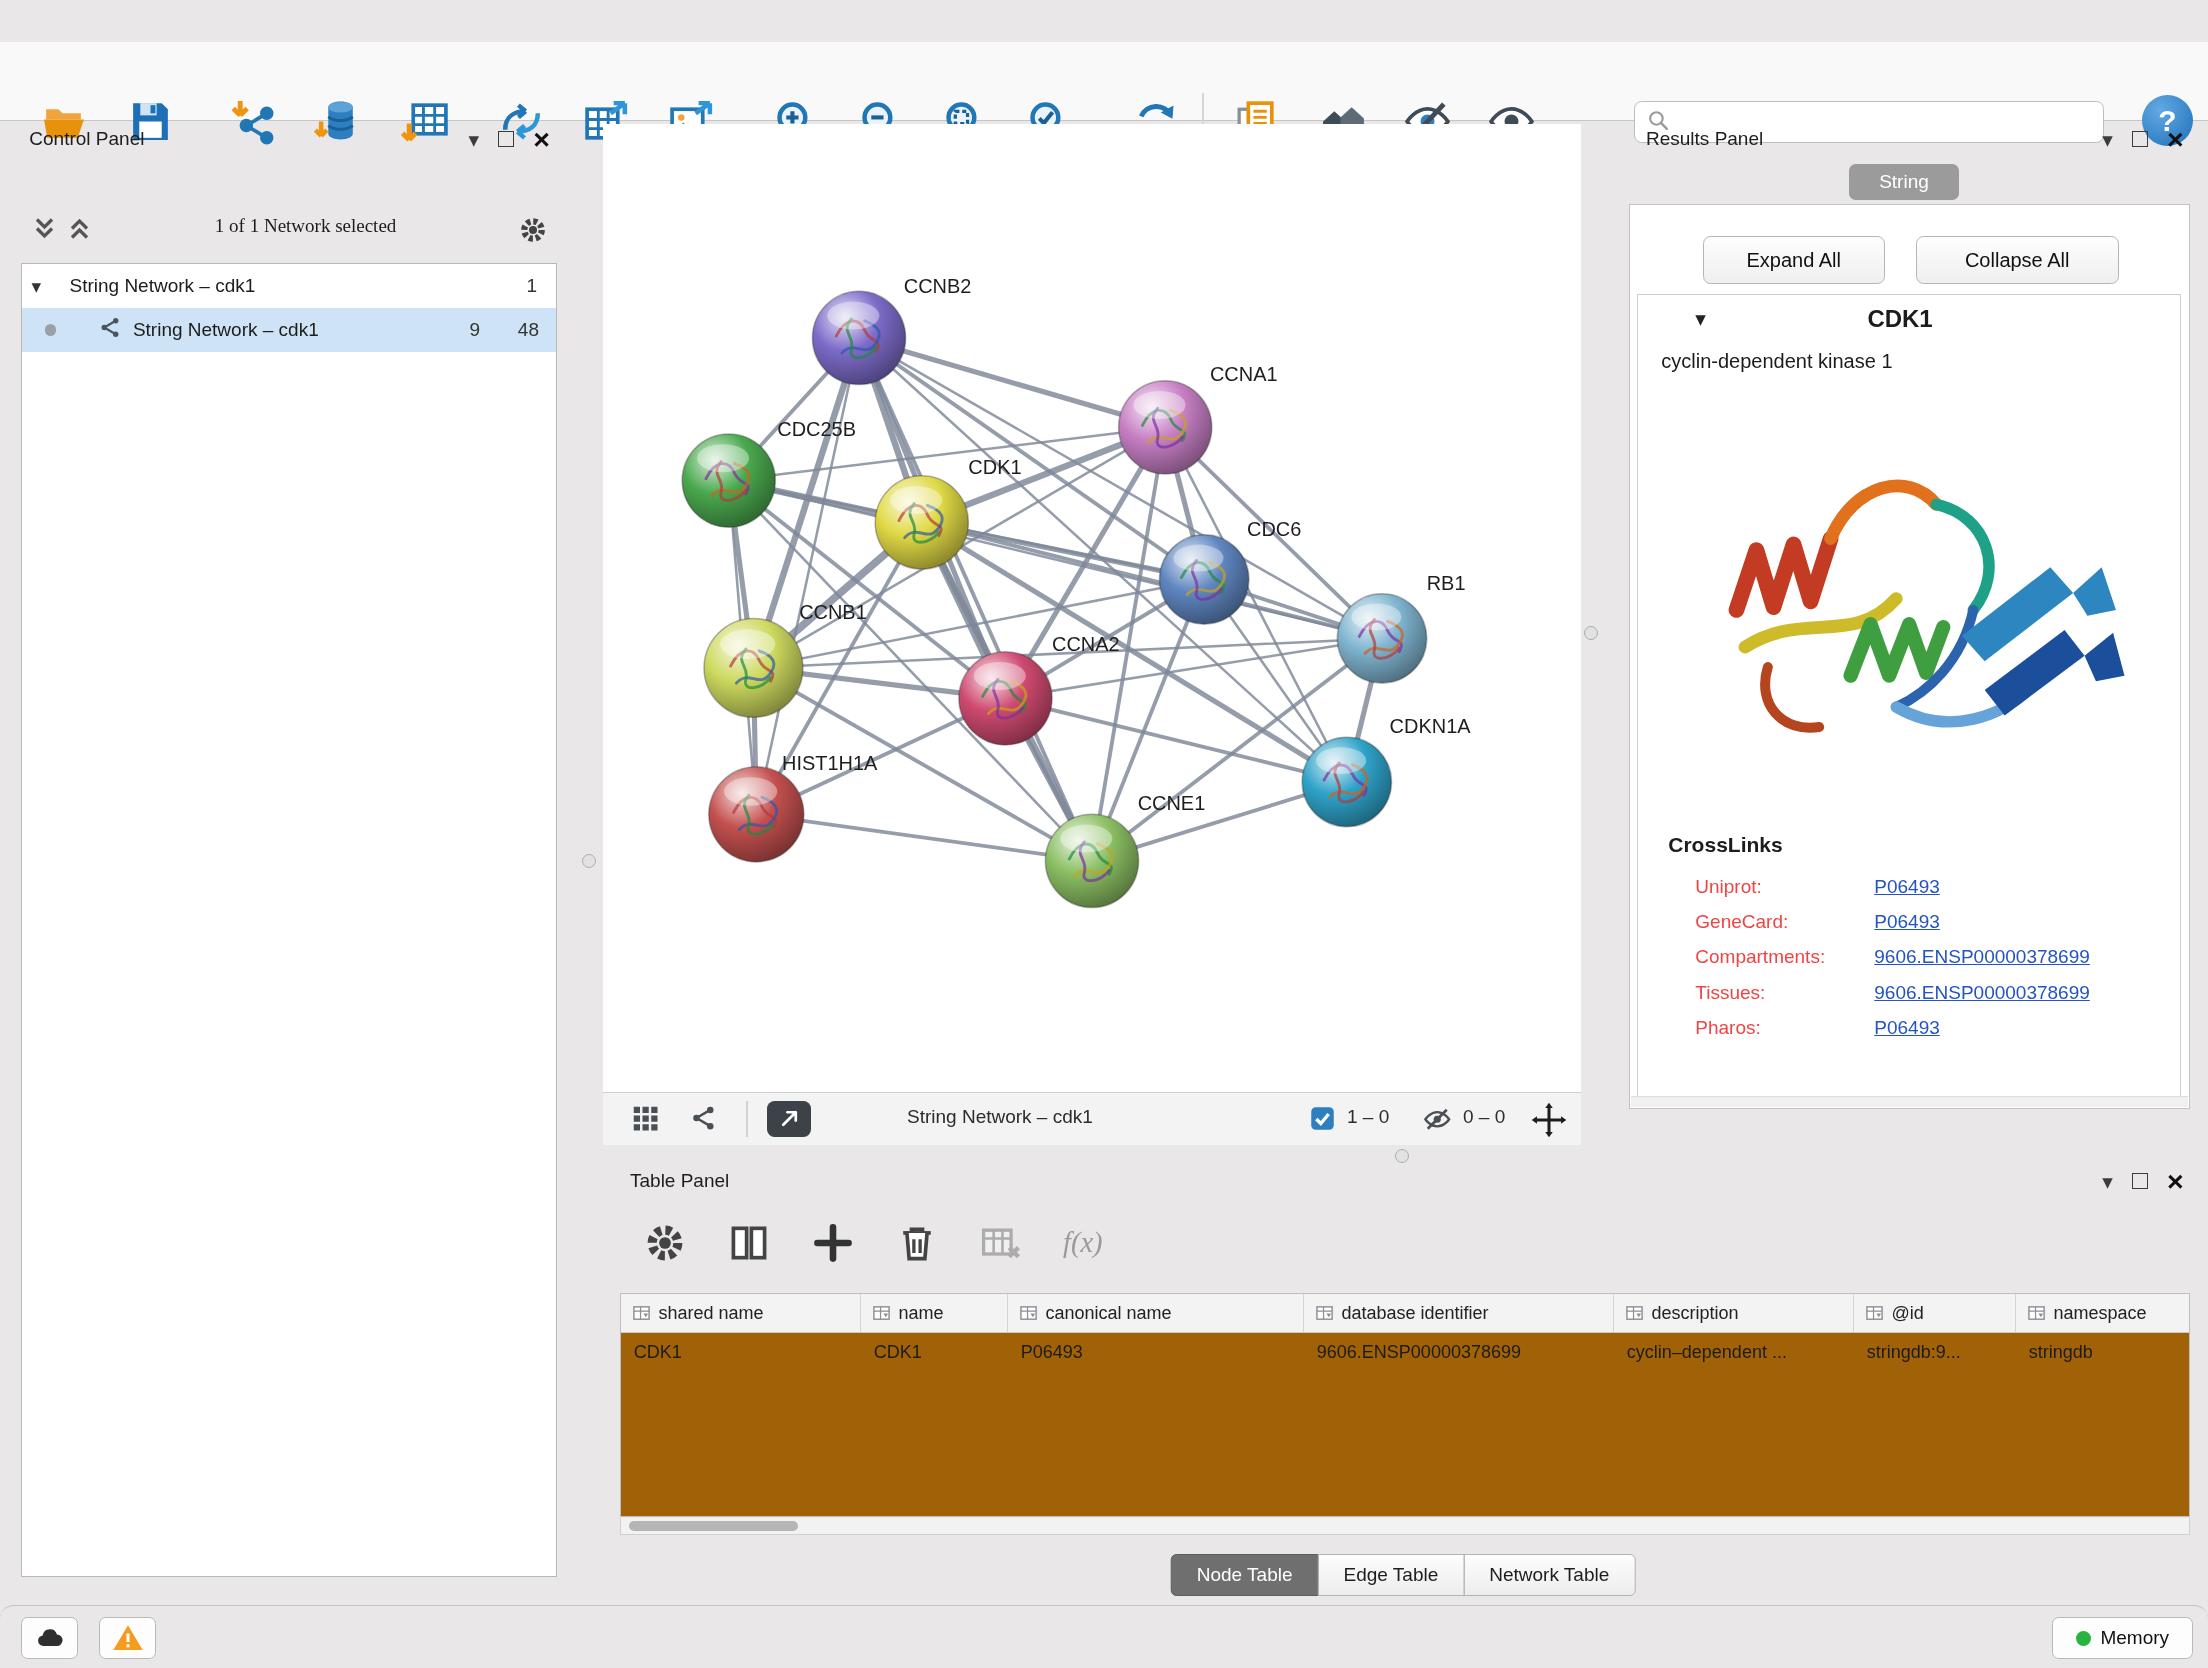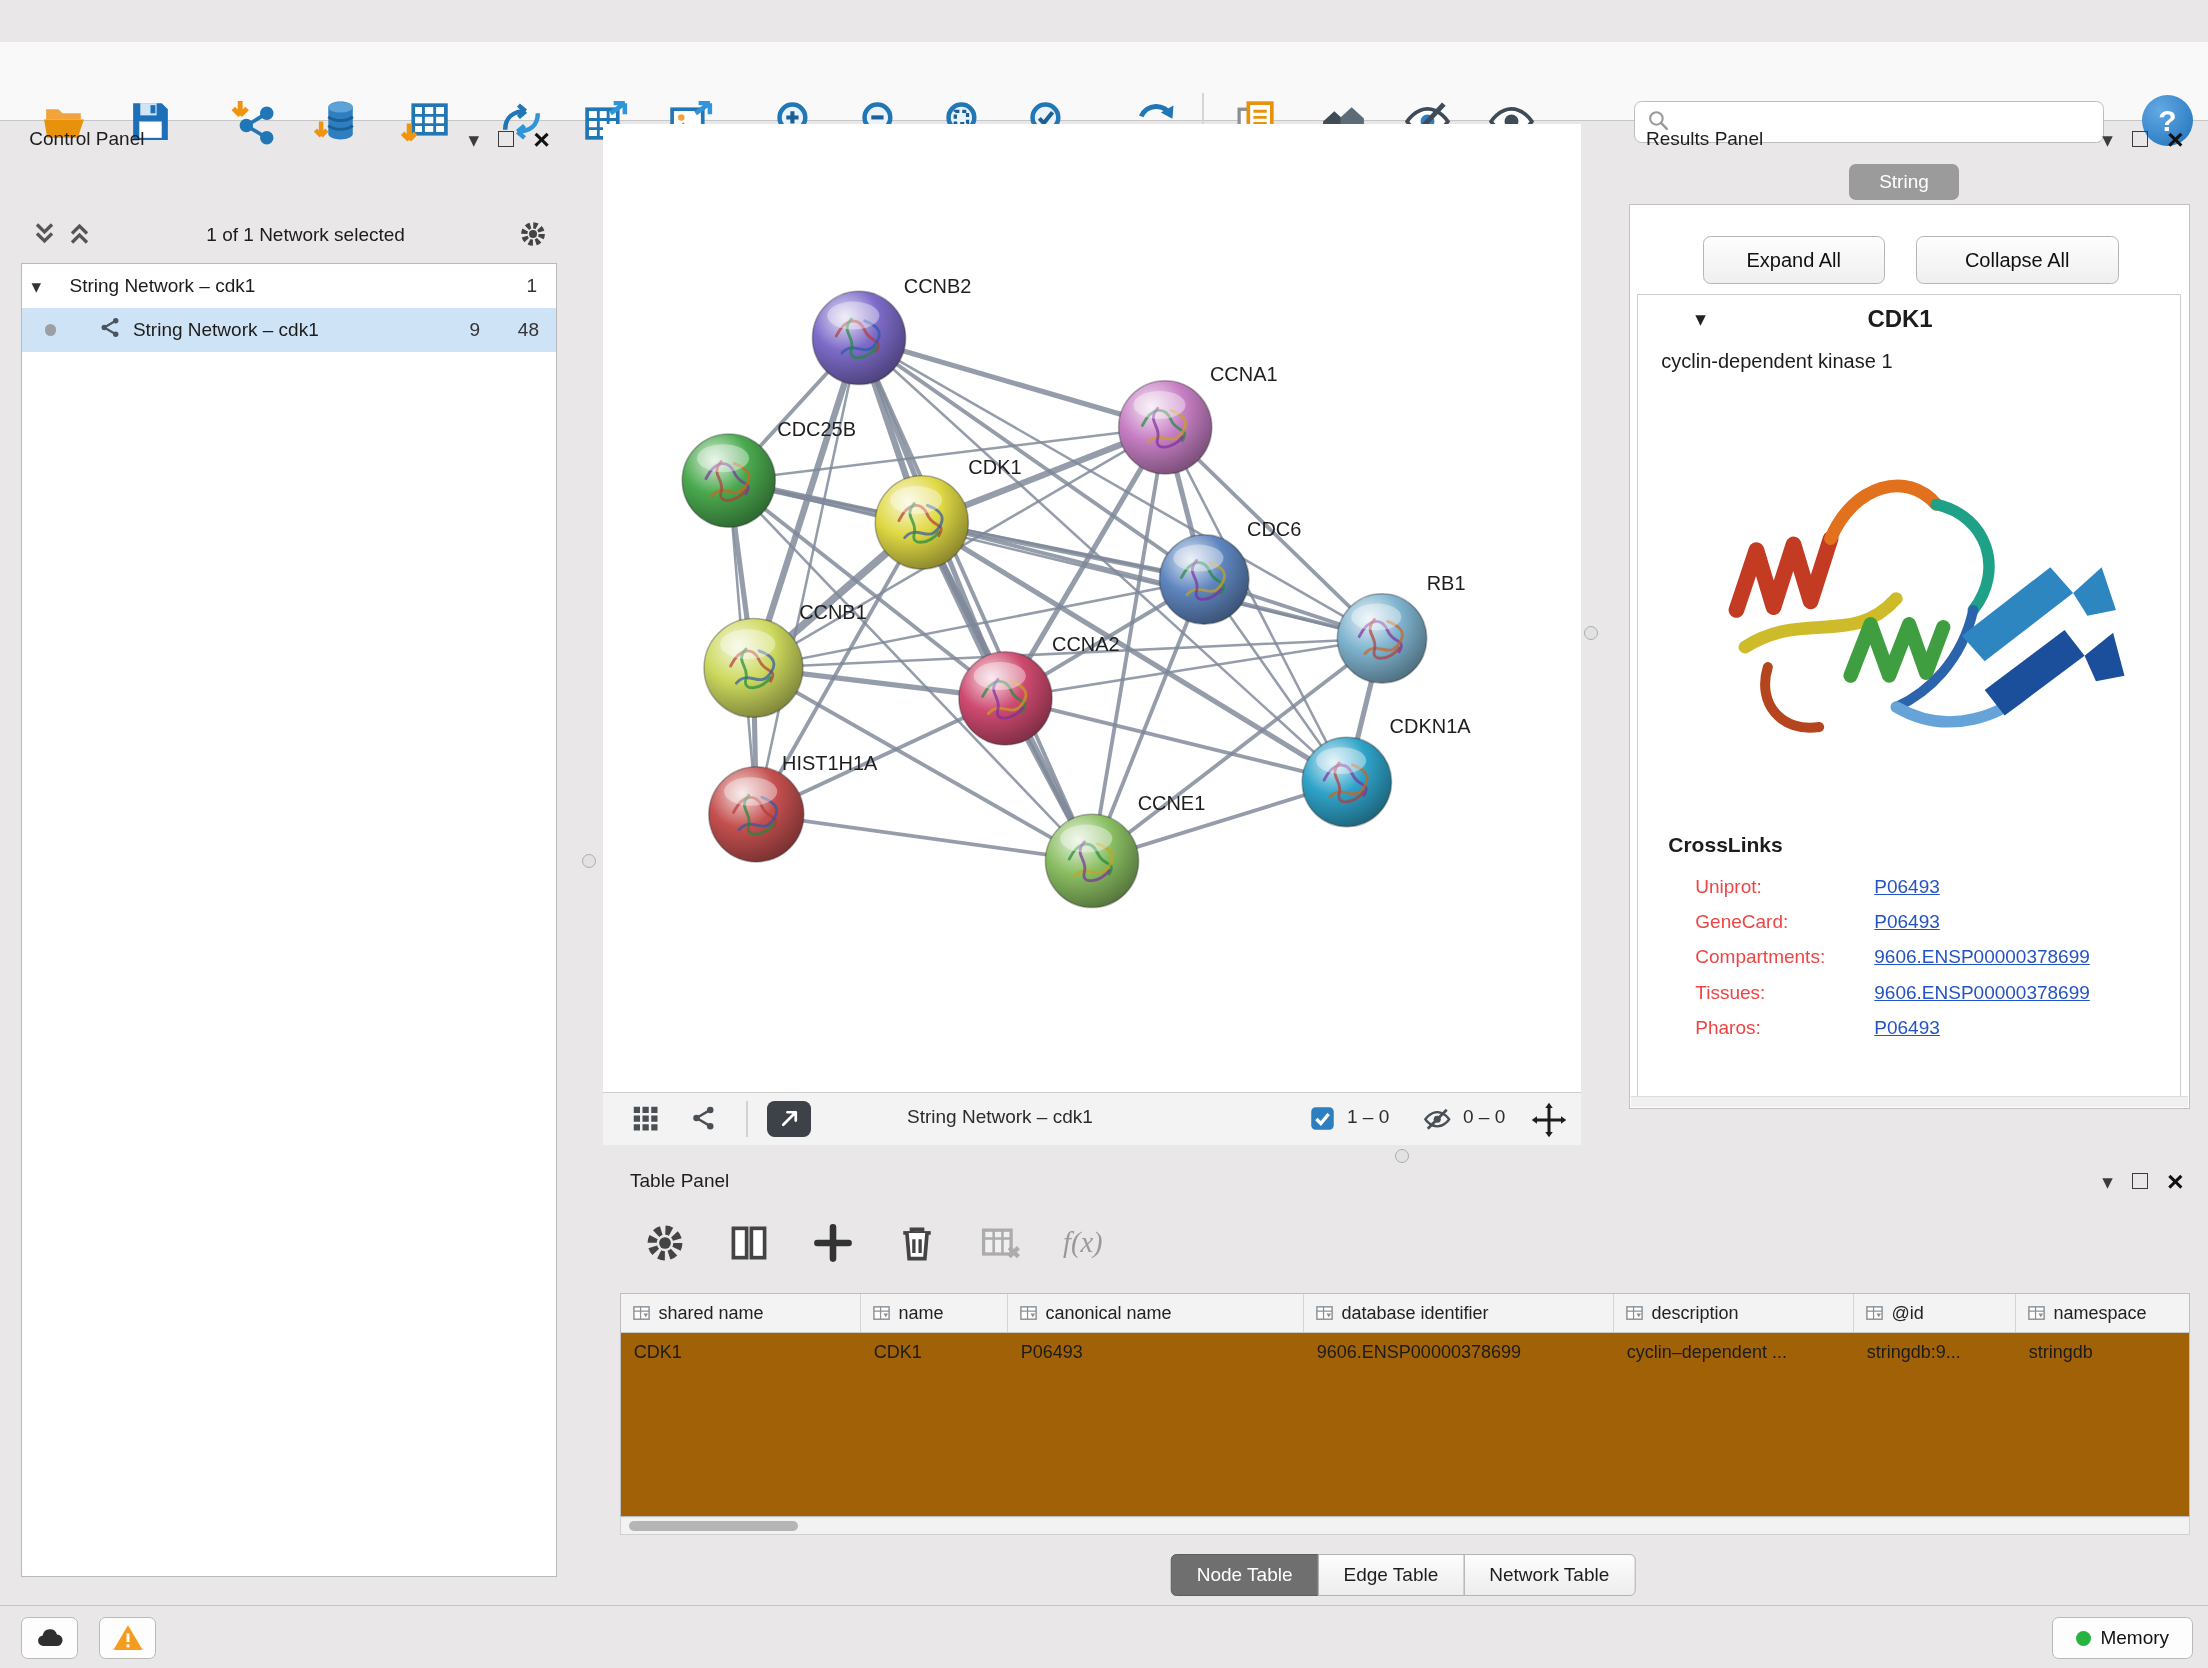--- a/index.html
+++ b/index.html
@@ -30,21 +30,21 @@
   .wctl .flo{width:14.3px;height:14.3px;border:1.9px solid #3c3c3c;display:inline-block;}
   .wctl .clo{font-size:28.5px;font-weight:bold;color:#111;line-height:1;}
   
   #control-panel{left:14.3px;top:120px;width:549px;height:1458px;}
   #cp-tabs{position:absolute;left:53px;top:44px;display:flex;}
   .seg-tab{height:40px;line-height:40px;padding:0 25px;font-size:19px;background:linear-gradient(#fdfdfd,#ededed);
            border:1px solid #b3b3b3;margin-left:-1px;color:#1d1d1d;}
   .seg-tab:first-child{border-radius:5.7px 0 0 5.7px;margin-left:0;}
   .seg-tab:last-child{border-radius:0 5.7px 5.7px 0;}
   .seg-tab.selected{background:#6f6f6f;color:#fff;border-color:#5d5d5d;}
-  #cp-status{position:absolute;left:0;top:95px;width:549px;height:40px;display:flex;align-items:center;}
+  #cp-status{position:absolute;left:0;top:95px;width:549px;height:40px;display:flex;font-family:Liberation Serif, serif;}
   #cp-status .stxt{flex:1;text-align:center;font-size:19px;}
   #cp-tree{position:absolute;left:6.7px;top:143px;width:534px;height:1312px;background:#fff;border:1px solid #b9b9b9;}
   .tree-row{display:flex;align-items:center;height:44px;font-size:19px;}
   .tree-row .caret{width:28.5px;text-align:center;color:#333;font-size:19px;}
   .tree-row.selected{background:#cfe3f6;}
   .cnt{color:#333;}
   
   #network-canvas{left:603px;top:124px;width:978px;height:968px;background:#fff;}
   #net-svg{width:978px;height:968px;display:block;}
   #net-footer{left:603px;top:1092px;width:978px;height:52px;background:#f3f3f3;border-top:1px solid #cfcfcf;}
@@ -83,21 +83,21 @@
        box-sizing:border-box;overflow:hidden;}
   #tbl-head{display:flex;height:38px;background:#f3f3f3;border-bottom:1px solid #c9c9c9;width:1712px;}
   .th{display:flex;align-items:center;gap:7.6px;padding-left:11.4px;border-right:1px solid #d4d4d4;font-size:18px;
       color:#222;box-sizing:border-box;flex:0 0 auto;white-space:nowrap;overflow:hidden;}
   #tbl-row{display:flex;height:38px;align-items:center;width:1712px;}
   .td{padding-left:13.3px;font-size:18px;box-sizing:border-box;flex:0 0 auto;white-space:nowrap;overflow:hidden;}
   #tbl-scroll{position:absolute;left:10.5px;top:356px;width:1570px;height:17px;background:#f2f2f2;border:1px solid #d0d0d0;border-top:none;box-sizing:border-box;}
   #tbl-thumb{position:absolute;left:8.6px;top:2.9px;width:169px;height:10.5px;background:#b5b5b5;border-radius:5.7px;}
   #bt-tabs{position:absolute;left:50%;top:392px;transform:translateX(-50%);display:flex;}
   
-  #status-bar{left:0;top:1605px;width:2208px;height:63px;background:#e9e7e8;border-top:1px solid #c4c4c4;}
+  #status-bar{left:0;top:1605px;width:2208px;height:63px;background:#e9e7e8;border-top:1px solid #c4c4c4;border-radius:14px;}
   .sb-btn{position:absolute;top:11.4px;height:42px;background:#fdfdfd;border:1px solid #b9b9b9;border-radius:6.7px;
           display:flex;align-items:center;justify-content:center;box-sizing:border-box;}
   #memory-btn{left:2052px;width:141px;gap:9.5px;font-size:19px;color:#111;}
   #mem-dot{width:15px;height:15px;border-radius:50%;background:#27b43e;}
   .splitter-dot{position:absolute;width:12.4px;height:12.4px;border-radius:50%;background:#e2e2e2;border:1px solid #adadad;}
 </style>
 </head>
 <body>
 
 <div id="root">

